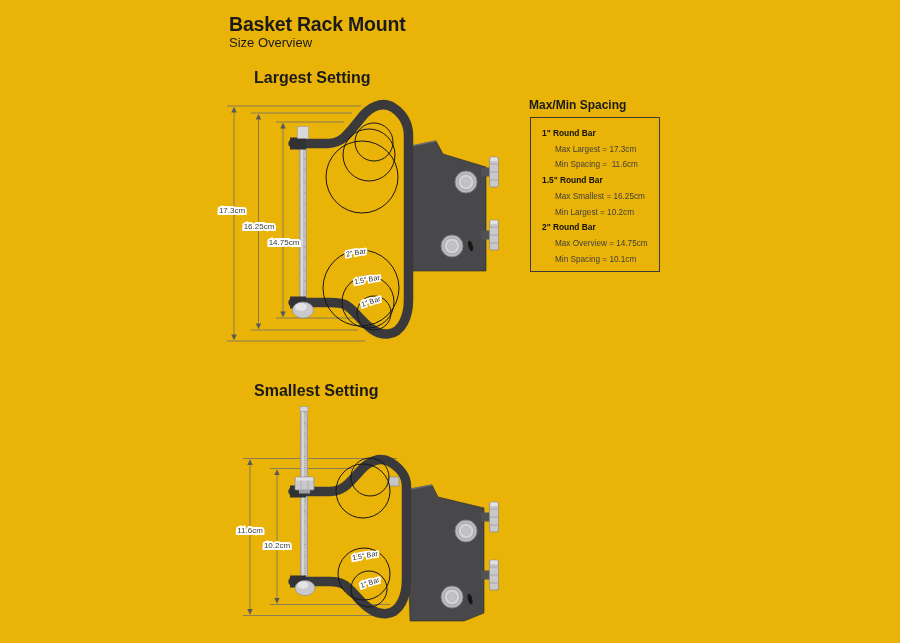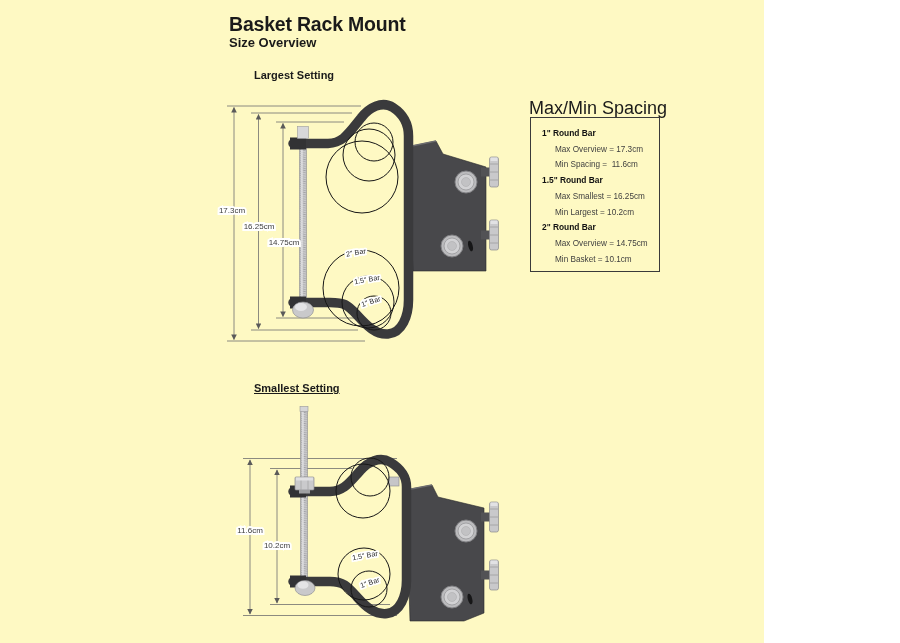--- a/index.html
+++ b/index.html
@@ -1,24 +1,24 @@
 <!DOCTYPE html>
 <html><head>
 <meta charset="utf-8">
 <style>
   html,body{margin:0;padding:0;background:#ffffff;}
-  .page{position:relative;width:764px;height:643px;background:#fef9c3;overflow:hidden;
+  .page{position:relative;width:900px;height:643px;background:#eab308;overflow:hidden;
         font-family:"Liberation Sans",sans-serif;color:#1a1a1a;}
   .abs{position:absolute;}
   .page-title{left:229px;top:13px;font-size:19.5px;font-weight:bold;letter-spacing:-0.2px;}
-  .page-subtitle{left:229px;top:35px;font-size:13px;font-weight:bold;}
-  .sec-label{font-size:11px;font-weight:bold;}
+  .page-subtitle{left:229px;top:35px;font-size:13px;font-weight:normal;}
+  .sec-label{font-size:16px;font-weight:bold;}
   .largest-label{left:254px;top:69px;}
-  .smallest-label{left:254px;top:382px;text-decoration:underline;}
-  .spacing-title{left:529px;top:98px;font-size:18px;font-weight:normal;}
+  .smallest-label{left:254px;top:382px;}
+  .spacing-title{left:529px;top:98px;font-size:12px;font-weight:bold;}
   .spacing-box{left:530px;top:117px;width:130px;height:155px;border:1px solid #3a3a3a;
                padding:8px 0 0 11px;box-sizing:border-box;}
   .grp-name{font-size:8.4px;font-weight:bold;line-height:15.7px;color:#111;}
   .grp-row{font-size:8.2px;line-height:15.7px;color:#3f3f3f;padding-left:13px;white-space:pre;}
   svg text{font-family:"Liberation Sans",sans-serif;}
   .dimtxt{font-size:8px;fill:#3d3d3d;paint-order:stroke;stroke:#ffffff;stroke-width:4px;text-anchor:middle;}
   .bartxt{font-size:7.2px;fill:#2e2e2e;paint-order:stroke;stroke:#ffffff;stroke-width:3.5px;text-anchor:middle;}
 </style>
 </head>
 <body>
@@ -27,32 +27,32 @@
 
   <div class="abs page-title">Basket Rack Mount</div>
   <div class="abs page-subtitle">Size Overview</div>
   <div class="abs sec-label largest-label">Largest Setting</div>
   <div class="abs sec-label smallest-label">Smallest Setting</div>
 
   <div class="abs spacing-title">Max/Min Spacing</div>
   <div class="abs spacing-box">
     <div class="grp">
       <div class="grp-name">1" Round Bar</div>
-      <div class="grp-row">Max Overview = 17.3cm</div>
+      <div class="grp-row">Max Largest = 17.3cm</div>
       <div class="grp-row">Min Spacing =  11.6cm</div>
     </div>
     <div class="grp">
       <div class="grp-name">1.5" Round Bar</div>
       <div class="grp-row">Max Smallest = 16.25cm</div>
       <div class="grp-row">Min Largest = 10.2cm</div>
     </div>
     <div class="grp">
       <div class="grp-name">2" Round Bar</div>
       <div class="grp-row">Max Overview = 14.75cm</div>
-      <div class="grp-row">Min Basket = 10.1cm</div>
+      <div class="grp-row">Min Spacing = 10.1cm</div>
     </div>
   </div>
 
   <svg class="abs" style="left:208px;top:90px;" width="312" height="266" viewBox="208 90 312 266">
     <defs>
       <marker id="arA" viewBox="0 0 10 10" refX="9" refY="5" markerWidth="7" markerHeight="7" orient="auto-start-reverse">
         <path d="M0,0 L10,5 L0,10 z" fill="#5a5a5a"></path>
       </marker>
       <pattern id="thrA" width="7" height="2.2" patternUnits="userSpaceOnUse">
         <rect width="7" height="2.2" fill="#c9c9cb"></rect>

